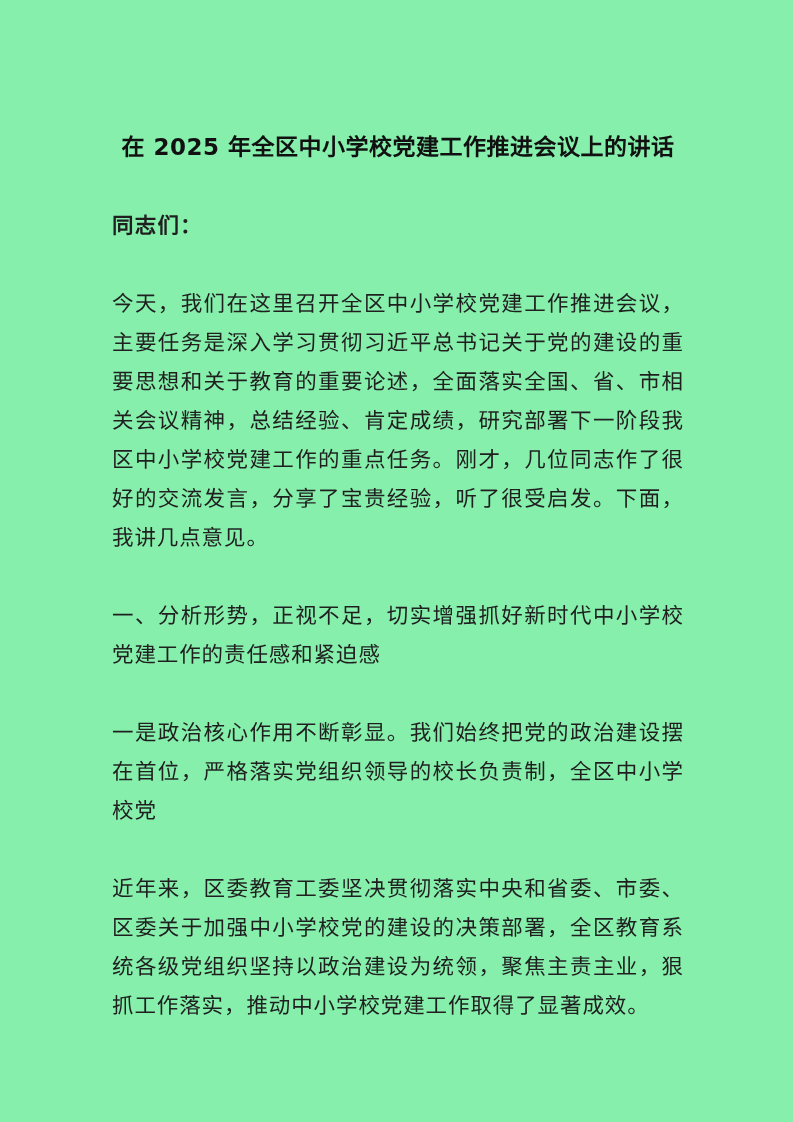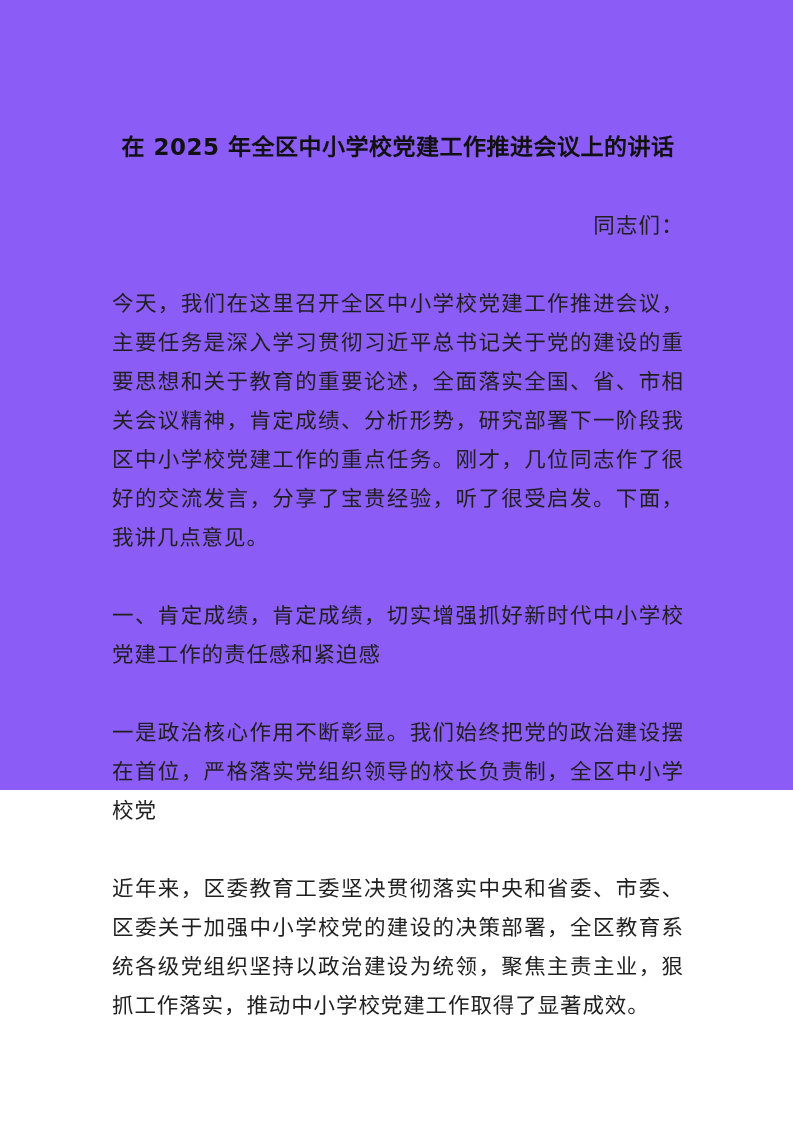--- a/index.html
+++ b/index.html
@@ -12,22 +12,22 @@
     height: 1122px;
     overflow: hidden;
     font-family: "Liberation Serif", "DejaVu Serif", serif;
     color: #1c1c1c;
     -webkit-font-smoothing: antialiased;
   }
 
   .page {
     position: relative;
     width: 793px;
-    height: 790px;
-    background: #8b5cf6;
+    height: 1122px;
+    background: #86efac;
     box-sizing: border-box;
   }
 
   .content {
     position: absolute;
     left: 112px;
     top: 128px;
     width: 572px;
   }
 
@@ -53,37 +53,37 @@
     text-align: justify;
     text-justify: inter-ideograph;
     margin: 0;
     letter-spacing: 0.9px;
     font-weight: 400;
   }
 
   
   .para + .para { margin-top: 39px; }
 
-  .para.salutation { letter-spacing: 1.2px; text-align: right; }
+  .para.salutation { letter-spacing: 1.2px; text-align: left; font-weight: bold; }
   .para.heading { letter-spacing: 0.9px; }
 </style>
 </head>
 <body>
 
 <div class="page">
   <div class="content">
 
     <h1 class="doc-title">在 2025 年全区中小学校党建工作推进会议上的讲话</h1>
 
     <div class="spacer-after-title"></div>
 
     <p class="para salutation">同志们：</p>
 
-    <p class="para">今天，我们在这里召开全区中小学校党建工作推进会议，主要任务是深入学习贯彻习近平总书记关于党的建设的重要思想和关于教育的重要论述，全面落实全国、省、市相关会议精神，肯定成绩、分析形势，研究部署下一阶段我区中小学校党建工作的重点任务。刚才，几位同志作了很好的交流发言，分享了宝贵经验，听了很受启发。下面，我讲几点意见。</p>
+    <p class="para">今天，我们在这里召开全区中小学校党建工作推进会议，主要任务是深入学习贯彻习近平总书记关于党的建设的重要思想和关于教育的重要论述，全面落实全国、省、市相关会议精神，总结经验、肯定成绩，研究部署下一阶段我区中小学校党建工作的重点任务。刚才，几位同志作了很好的交流发言，分享了宝贵经验，听了很受启发。下面，我讲几点意见。</p>
 
-    <p class="para heading">一、肯定成绩，肯定成绩，切实增强抓好新时代中小学校党建工作的责任感和紧迫感</p>
+    <p class="para heading">一、分析形势，正视不足，切实增强抓好新时代中小学校党建工作的责任感和紧迫感</p>
 
     <p class="para">一是政治核心作用不断彰显。我们始终把党的政治建设摆在首位，严格落实党组织领导的校长负责制，全区中小学校党</p>
 
     <p class="para">近年来，区委教育工委坚决贯彻落实中央和省委、市委、区委关于加强中小学校党的建设的决策部署，全区教育系统各级党组织坚持以政治建设为统领，聚焦主责主业，狠抓工作落实，推动中小学校党建工作取得了显著成效。</p>
 
   </div>
 </div>
 
 </body></html>

